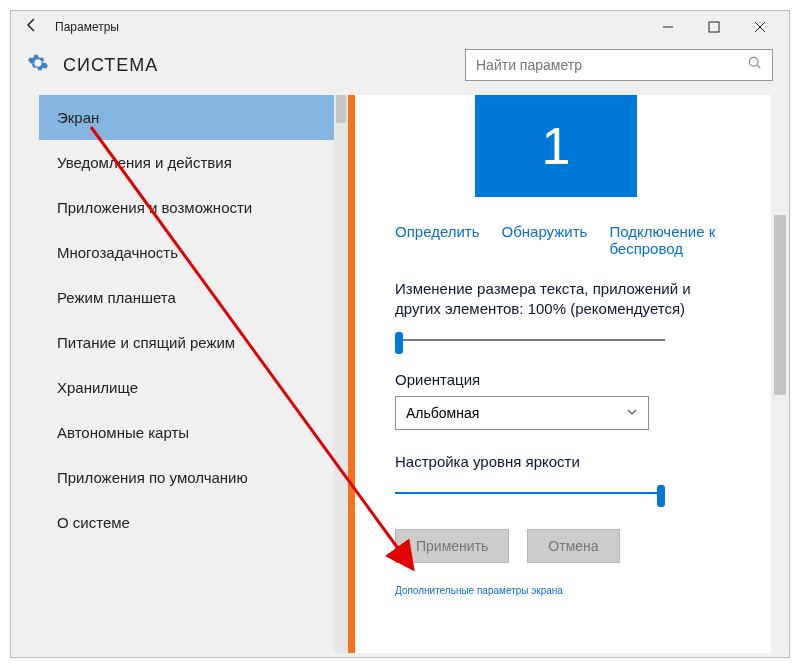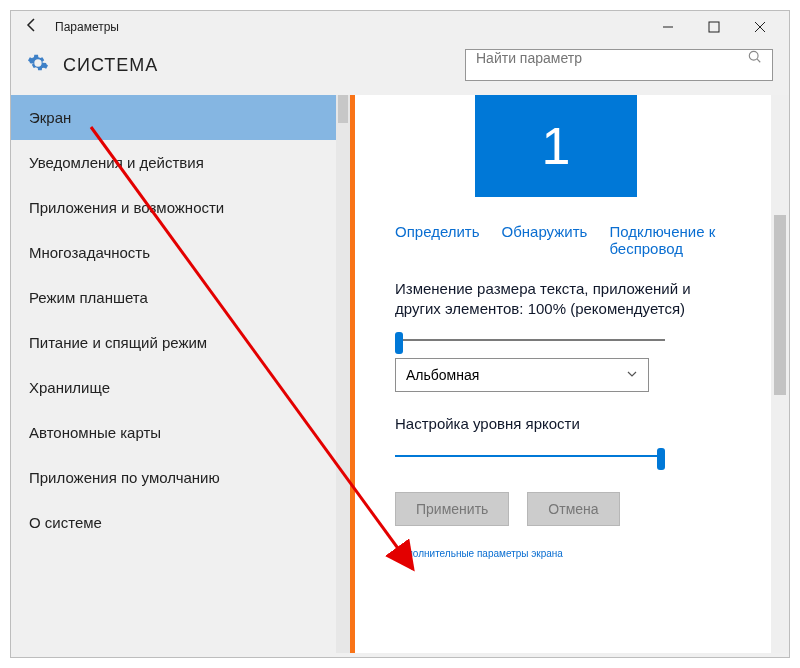--- a/index.html
+++ b/index.html
@@ -6,24 +6,24 @@
   body { background: #fff; width: 800px; height: 668px; overflow: hidden; }
   .frame { border: 1px solid #bdbdbd; width: 780px; height: 648px; margin: 10px; background: #f0f0f0; position: relative; }
   .titlebar { height: 32px; display: flex; align-items: center; padding: 0 6px; background: #f0f0f0; }
   .back { width: 30px; text-align: center; cursor: pointer; }
   .title { font-size: 12px; color: #222; padding-left: 8px; }
   .winctrl { margin-left: auto; display: flex; }
   .winbtn { width: 46px; height: 32px; display: flex; align-items: center; justify-content: center; cursor: pointer; }
   .header-row { display: flex; align-items: center; padding: 6px 16px 14px 16px; }
   .gear { color: #1f6cc0; margin-right: 14px; }
   .section-title { font-size: 18px; letter-spacing: 1px; color: #222; }
-  .search { margin-left: auto; border: 1px solid #969696; background: #fff; height: 32px; width: 308px; display: flex; align-items: flex-start; padding: 0 10px; }
+  .search { margin-left: auto; border: 1px solid #969696; background: #fff; height: 32px; width: 308px; display: flex; align-items: center; padding: 0 10px; }
   .search input { border: none; outline: none; flex: 1; font-size: 14px; background: transparent; color: #666; }
   .body { display: flex; height: calc(100% - 32px - 56px); }
-  .sidebar { width: 344px; background: #f0f0f0; border-right: 5px solid #f97316; position: relative; }
+  .sidebar { width: 344px; background: #f0f0f0; border-right: 7px solid #f97316; position: relative; padding-left: 28px; }
   .sidebar-scroll { position: absolute; right: 0; top: 0; bottom: 0; width: 14px; background: #e7e7e7; }
   .sidebar-thumb { position: absolute; left: 2px; width: 10px; top: 0; height: 28px; background: #c7c7c7; }
   .nav-item { padding: 14px 18px; font-size: 15px; color: #222; cursor: pointer; }
   .nav-item.active { background: #85b6e2; }
   .content { flex: 1; background: #fff; position: relative; overflow: hidden; padding: 0 0 0 40px; }
   .content-scroll { position: absolute; right: 0; top: 0; bottom: 0; width: 18px; background: #efefef; }
   .content-thumb { position: absolute; right: 3px; width: 12px; top: 120px; height: 180px; background: #c3c3c3; }
   .monitor-box { margin-top: 0; background: #0078d7; width: 162px; height: 102px; display: flex; align-items: center; justify-content: center; margin-left: 80px; }
   .monitor-num { color: #fff; font-size: 52px; font-weight: 200; }
   .links-row { margin-top: 26px; display: flex; gap: 22px; font-size: 15px; }
@@ -117,20 +117,21 @@
         <span class="link">Обнаружить</span>
         <span class="link">Подключение к беспровод</span>
       </div>
 
       <div class="label-text">Изменение размера текста, приложений и других элементов: 100% (рекомендуется)</div>
       <div class="slider">
         <div class="slider-track"></div>
         <div class="slider-thumb" style="left:0"></div>
       </div>
 
+      <div class="label-text" style="margin-top:18px">Ориентация</div>
       <div class="select">
         <span>Альбомная</span>
         <span class="chev"><svg width="12" height="12" viewBox="0 0 12 12">
               <path d="M2 4 L6 8 L10 4" stroke="#555" stroke-width="1.2" fill="none"></path>
             </svg></span>
       </div>
 
       <div class="label-text" style="margin-top:22px">Настройка уровня яркости</div>
       <div class="slider">
         <div class="slider-track blue"></div>

